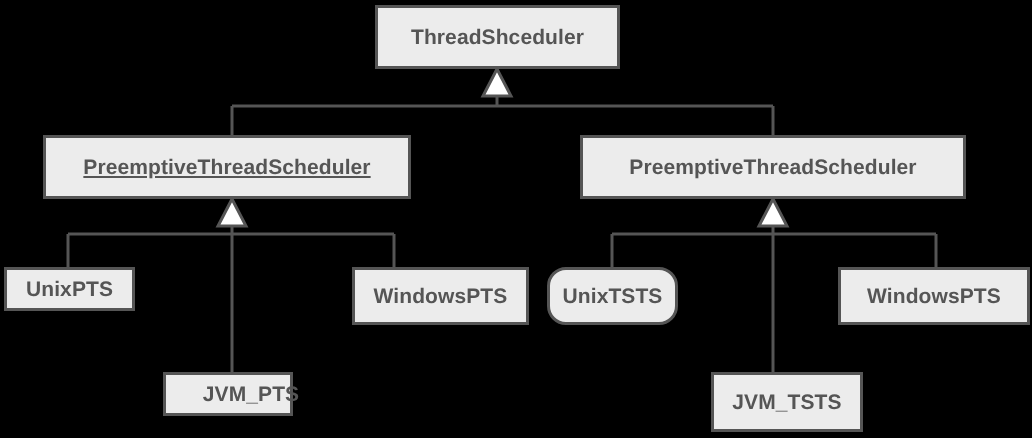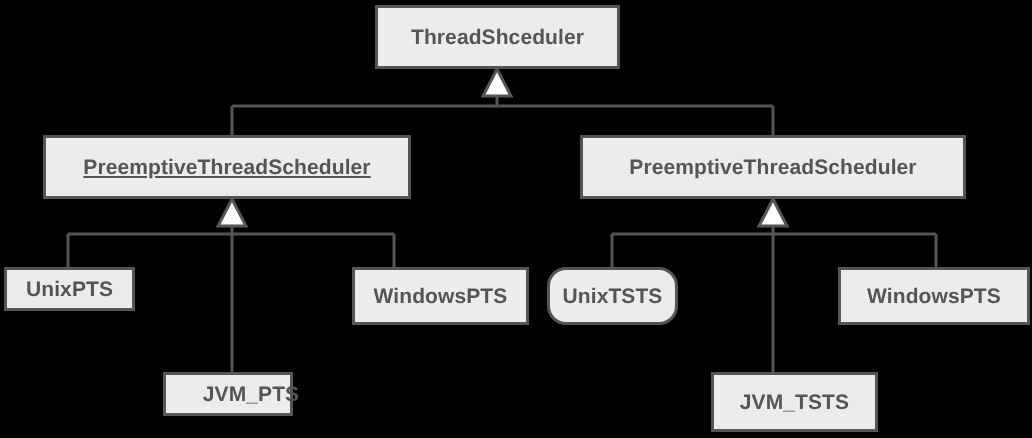--- a/index.html
+++ b/index.html
@@ -108,17 +108,17 @@
   </div>
 
   <div class="uml-box" style="left:838px; top:267px; width:192px; height:58px;">
     <span class="uml-box-label">WindowsPTS</span>
   </div>
 
   <div class="uml-box" style="left:163px; top:372px; width:130px; height:44px;padding-left:46px;">
     <span class="uml-box-label">JVM_PTS</span>
   </div>
 
-  <div class="uml-box" style="left:711px; top:372px; width:167px; height:60px;">
+  <div class="uml-box" style="left:711px; top:372px; width:152px; height:60px;">
     <span class="uml-box-label">JVM_TSTS</span>
   </div>
 
 </div>
 
 </body></html>

